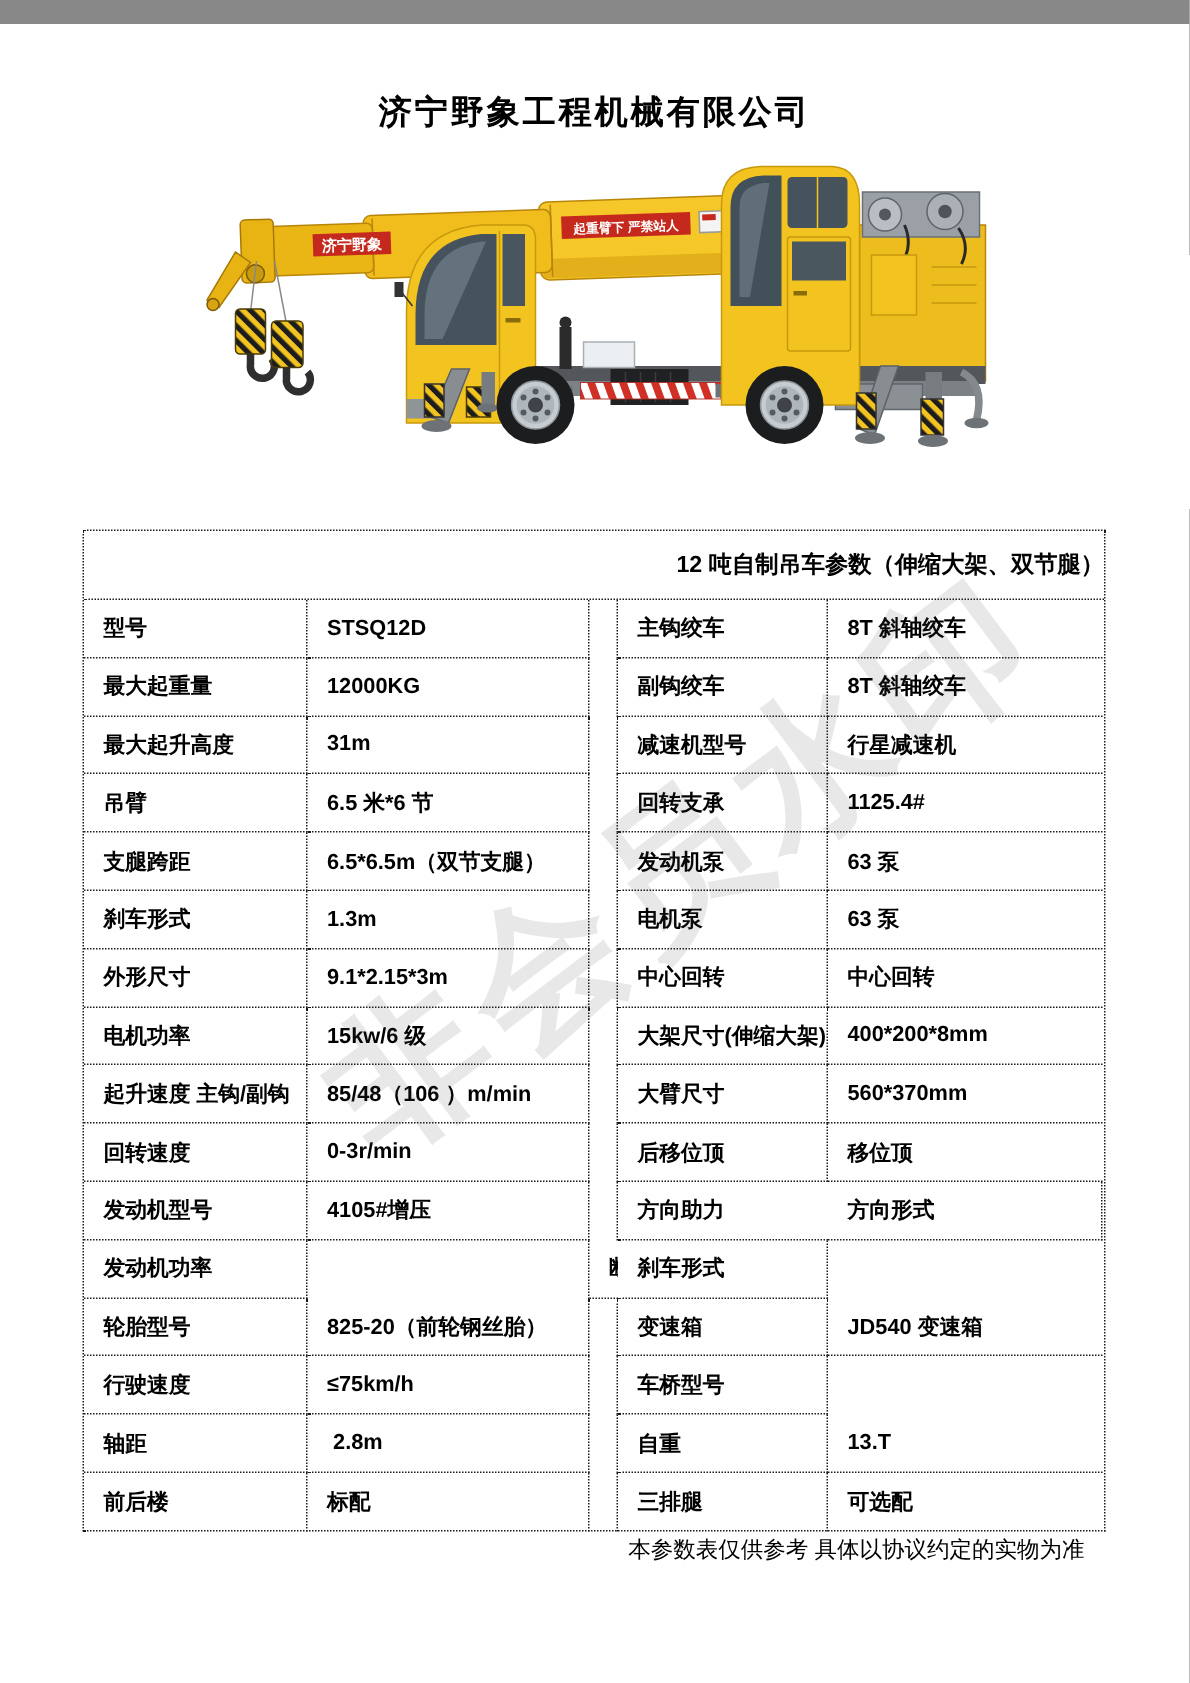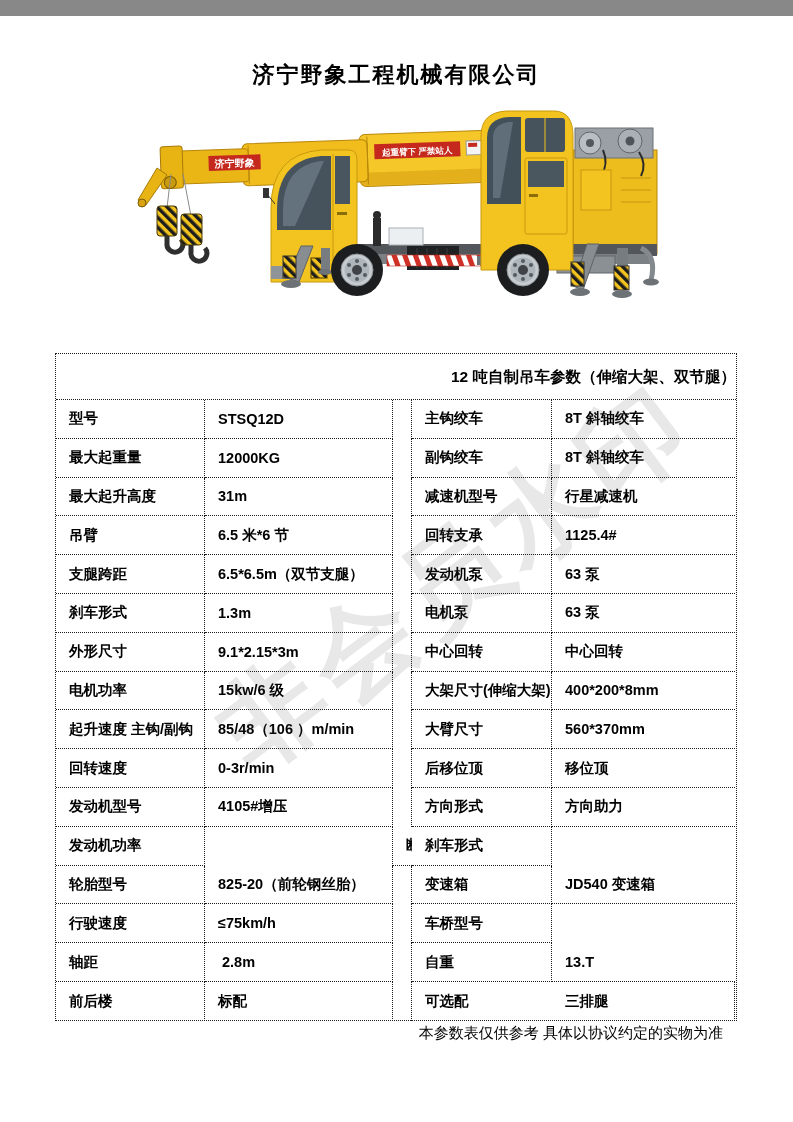--- a/index.html
+++ b/index.html
@@ -247,22 +247,22 @@
           <div class="cell label-l">回转速度</div>
           <div class="cell value-l">0-3r/min</div>
           <div class="cell gap"></div>
           <div class="cell label-r">后移位顶</div>
           <div class="cell value-r">移位顶</div>
         </div>
         <div class="spec-row">
           <div class="cell label-l">发动机型号</div>
           <div class="cell value-l">4105#增压</div>
           <div class="cell gap"></div>
+          <div class="cell value-r">方向助力</div>
           <div class="cell label-r">方向形式</div>
-          <div class="cell value-r">方向助力</div>
         </div>
         <div class="spec-row">
           <div class="cell label-l">发动机功率</div>
           <div class="cell gap"></div>
           <div class="cell value-r">断气刹</div>
           <div class="cell label-r">刹车形式</div>
         </div>
         <div class="spec-row">
           <div class="cell label-l">轮胎型号</div>
           <div class="cell value-l">825-20（前轮钢丝胎）</div>
@@ -280,22 +280,22 @@
           <div class="cell label-l">轴距</div>
           <div class="cell value-l"> 2.8m</div>
           <div class="cell gap"></div>
           <div class="cell label-r">自重</div>
           <div class="cell value-r">13.T</div>
         </div>
         <div class="spec-row">
           <div class="cell label-l">前后楼</div>
           <div class="cell value-l">标配</div>
           <div class="cell gap"></div>
+          <div class="cell label-r">三排腿</div>
           <div class="cell value-r">可选配</div>
-          <div class="cell label-r">三排腿</div>
         </div>
       </div>
   </div>
 
   <div class="watermark">非会员水印</div>
 
   <div class="footer-note">本参数表仅供参考 具体以协议约定的实物为准</div>
 
 </div>
 

